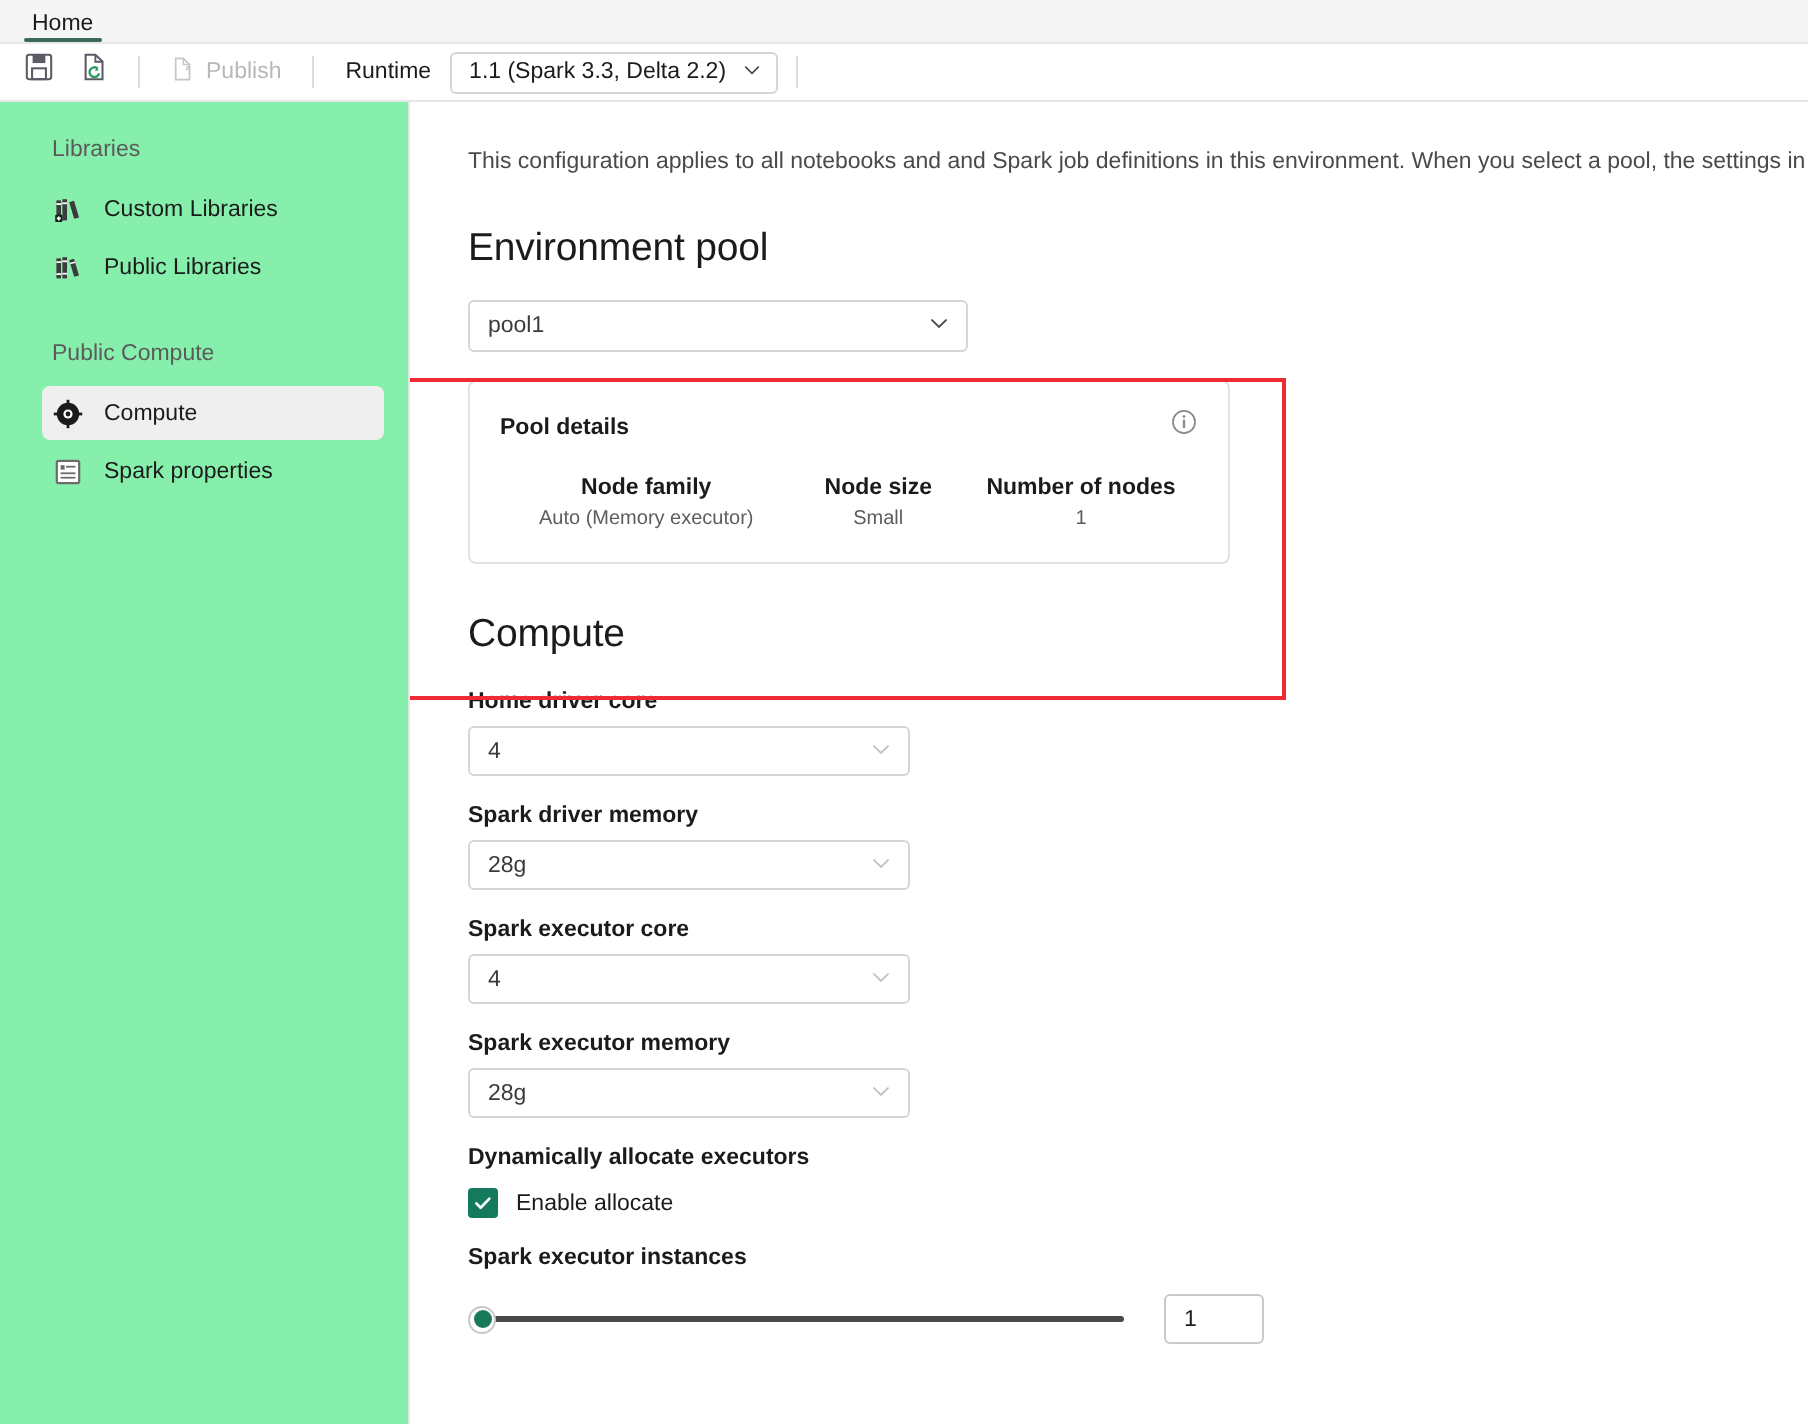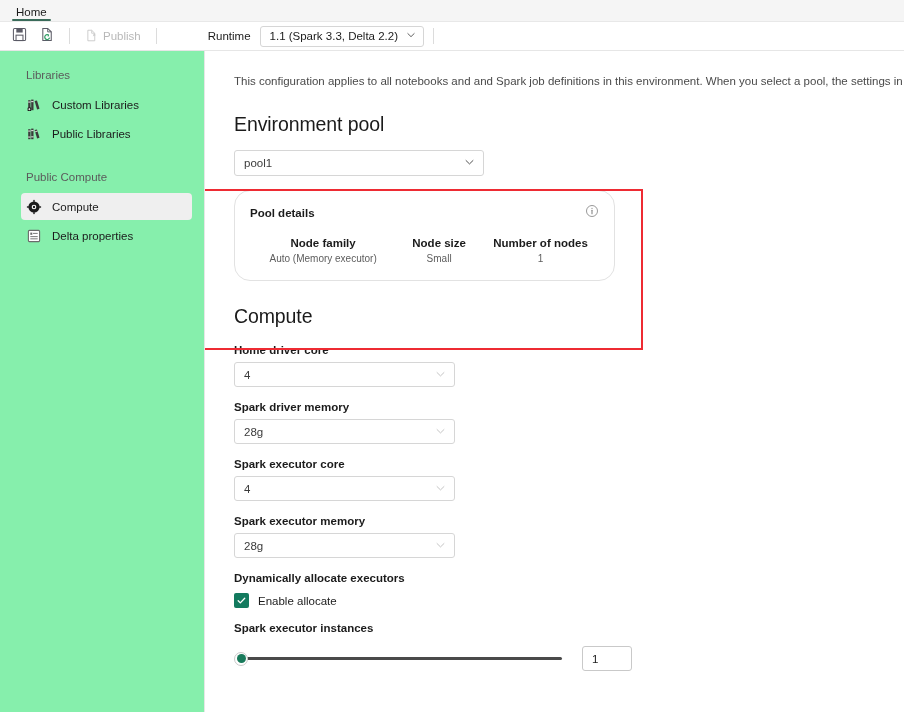--- a/index.html
+++ b/index.html
@@ -67,21 +67,20 @@
     font-size: 11.5px;
     color: #b8b8b8;
     padding: 3px 6px;
     cursor: default;
   }
   .tb-label {
     font-size: 11.5px;
     color: #1b1b1b;
     padding: 0 7px;
     cursor: default;
-    margin-left: 35px;
   }
   .tb-dropdown {
     display: flex; align-items: center; gap: 8px;
     border: 1px solid #d6d6d6;
     border-radius: 3px;
     height: 21px;
     padding: 0 7px 0 9px;
     font-size: 11.5px;
     color: #1b1b1b;
     background: #ffffff;
@@ -180,21 +179,21 @@
     position: absolute;
     right: 8px; top: 50%;
     transform: translateY(-50%);
     display: block;
   }
 
   
   .pool-card {
     width: 381px;
     border: 1px solid #e2e2e2;
-    border-radius: 16px;
+    border-radius: 4px;
     background: #ffffff;
     margin-top: 14px;
     padding: 13px 15px 16px 15px;
     position: relative;
   }
   .pool-card-head {
     display: flex;
     align-items: center;
     justify-content: space-between;
     margin-bottom: 15px;
@@ -423,21 +422,21 @@
       <div class="nav-item">
         <span class="nav-ico">
           <svg width="16" height="16" viewBox="0 0 16 16" fill="none">
             <rect x="2.4" y="2.4" width="11.2" height="11.2" rx="1" stroke="#6b6b6b" stroke-width="1.1" fill="#fff"></rect>
             <rect x="4.3" y="4.6" width="2" height="2.2" fill="#6b6b6b"></rect>
             <rect x="7" y="4.9" width="4.7" height="0.9" fill="#6b6b6b"></rect>
             <rect x="4.3" y="8.2" width="7.4" height="0.9" fill="#6b6b6b"></rect>
             <rect x="4.3" y="10.4" width="7.4" height="0.9" fill="#6b6b6b"></rect>
           </svg>
         </span>
-        <span>Delta properties</span>
+        <span>Spark properties</span>
       </div>
     </div>
 
     <div class="main">
 
       <div class="red-box"></div>
 
       <p class="page-desc">This configuration applies to all notebooks and and Spark job definitions in this environment. When you select a pool, the settings in that pool serve</p>
 
       <h2 class="section-title">Environment pool</h2>

